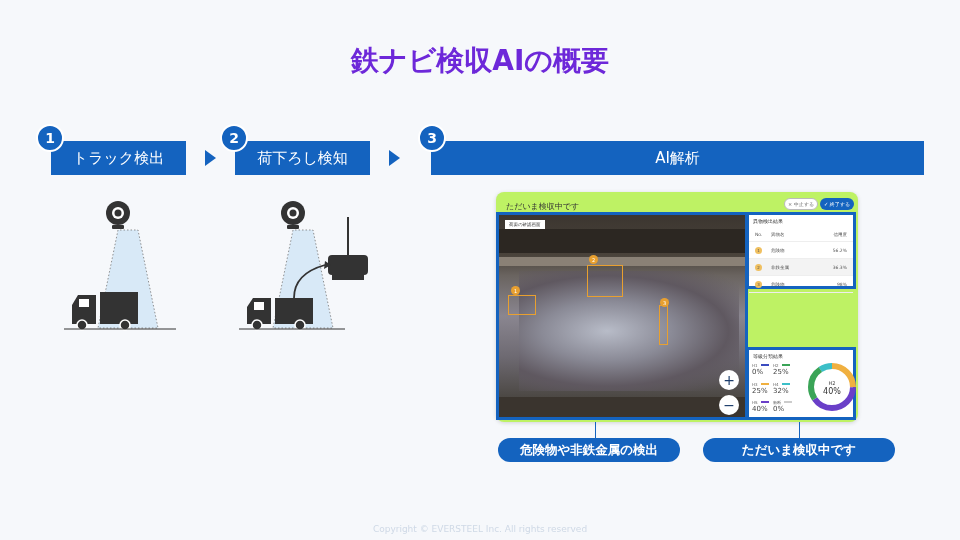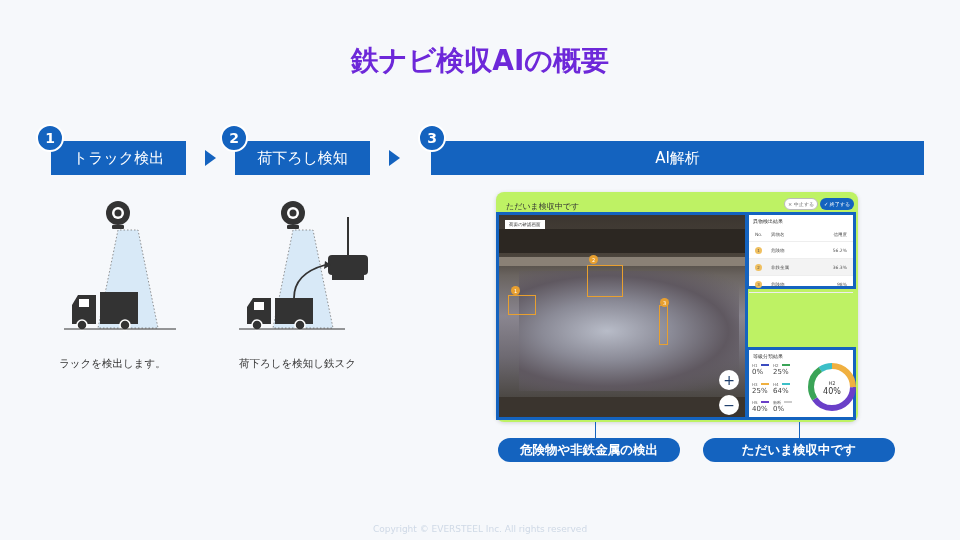--- a/index.html
+++ b/index.html
@@ -83,24 +83,22 @@
     <rect x="40" y="103" width="38" height="26" fill="#333"></rect>
     <path d="M12,129 L12,112 L18,103 L36,103 L36,129 Z" fill="#333"></path>
     <rect x="19" y="107" width="10" height="8" fill="#fff"></rect>
     <circle cx="22" cy="130" r="5" fill="#333" stroke="#fff" stroke-width="1.5"></circle>
     <circle cx="65" cy="130" r="5" fill="#333" stroke="#fff" stroke-width="1.5"></circle>
   </g>
   <line x1="4" y1="134" x2="110" y2="134" stroke="#333" stroke-width="1"></line>
 </svg>
 
 <div class="desc" style="left:40px;top:356px;width:145px">
-  <div>ラックを検出します。</div>
 </div>
 <div class="desc" style="left:225px;top:356px;width:145px">
-  <div>荷下ろしを検知し鉄スク</div>
 </div>
 
 <div class="screen">
   <div class="scr-title">ただいま検収中です</div>
   <div class="btn-sm" style="left:288px;width:34px;border:1px solid #bbb;color:#666;background:#fff">× 中止する</div>
   <div class="btn-sm" style="left:324px;width:34px;background:#1463bf;color:#fff">✓ 終了する</div>
 
   <div class="photo">
     <div style="position:absolute;left:6px;top:5px;background:#fff;font-size:4.5px;padding:2px 4px;color:#333">荷姿の確認画面</div>
     <div style="position:absolute;left:0;top:14px;width:100%;height:24px;background:#2c2722"></div>
@@ -150,21 +148,21 @@
     <div style="position:absolute;left:12px;top:14px;width:8px;height:2px;background:#3b4cc0"></div>
     <div class="legend-val" style="left:3px;top:18px">0%</div>
     <div class="legend-item" style="left:24px;top:13px">H2</div>
     <div style="position:absolute;left:33px;top:14px;width:8px;height:2px;background:#3aa457"></div>
     <div class="legend-val" style="left:24px;top:18px">25%</div>
     <div class="legend-item" style="left:3px;top:32px">H3</div>
     <div style="position:absolute;left:12px;top:33px;width:8px;height:2px;background:#f0b040"></div>
     <div class="legend-val" style="left:3px;top:37px">25%</div>
     <div class="legend-item" style="left:24px;top:32px">H4</div>
     <div style="position:absolute;left:33px;top:33px;width:8px;height:2px;background:#3bbfc8"></div>
-    <div class="legend-val" style="left:24px;top:37px">64%</div>
+    <div class="legend-val" style="left:24px;top:37px">32%</div>
     <div class="legend-item" style="left:3px;top:50px">HS</div>
     <div style="position:absolute;left:12px;top:51px;width:8px;height:2px;background:#6a3fc8"></div>
     <div class="legend-val" style="left:3px;top:55px">40%</div>
     <div class="legend-item" style="left:24px;top:50px">新断</div>
     <div style="position:absolute;left:35px;top:51px;width:8px;height:2px;background:#ccc"></div>
     <div class="legend-val" style="left:24px;top:55px">0%</div>
 
     <svg style="position:absolute;left:55px;top:9px" width="56" height="56">
       <circle cx="28" cy="28" r="21" fill="none" stroke="#3bbfc8" stroke-width="6" stroke-dasharray="13.2 118.7" transform="rotate(-90 28 28)" stroke-dashoffset="-118.7"></circle>
       <circle cx="28" cy="28" r="21" fill="none" stroke="#f0b040" stroke-width="6" stroke-dasharray="33 99" transform="rotate(-90 28 28)"></circle>

